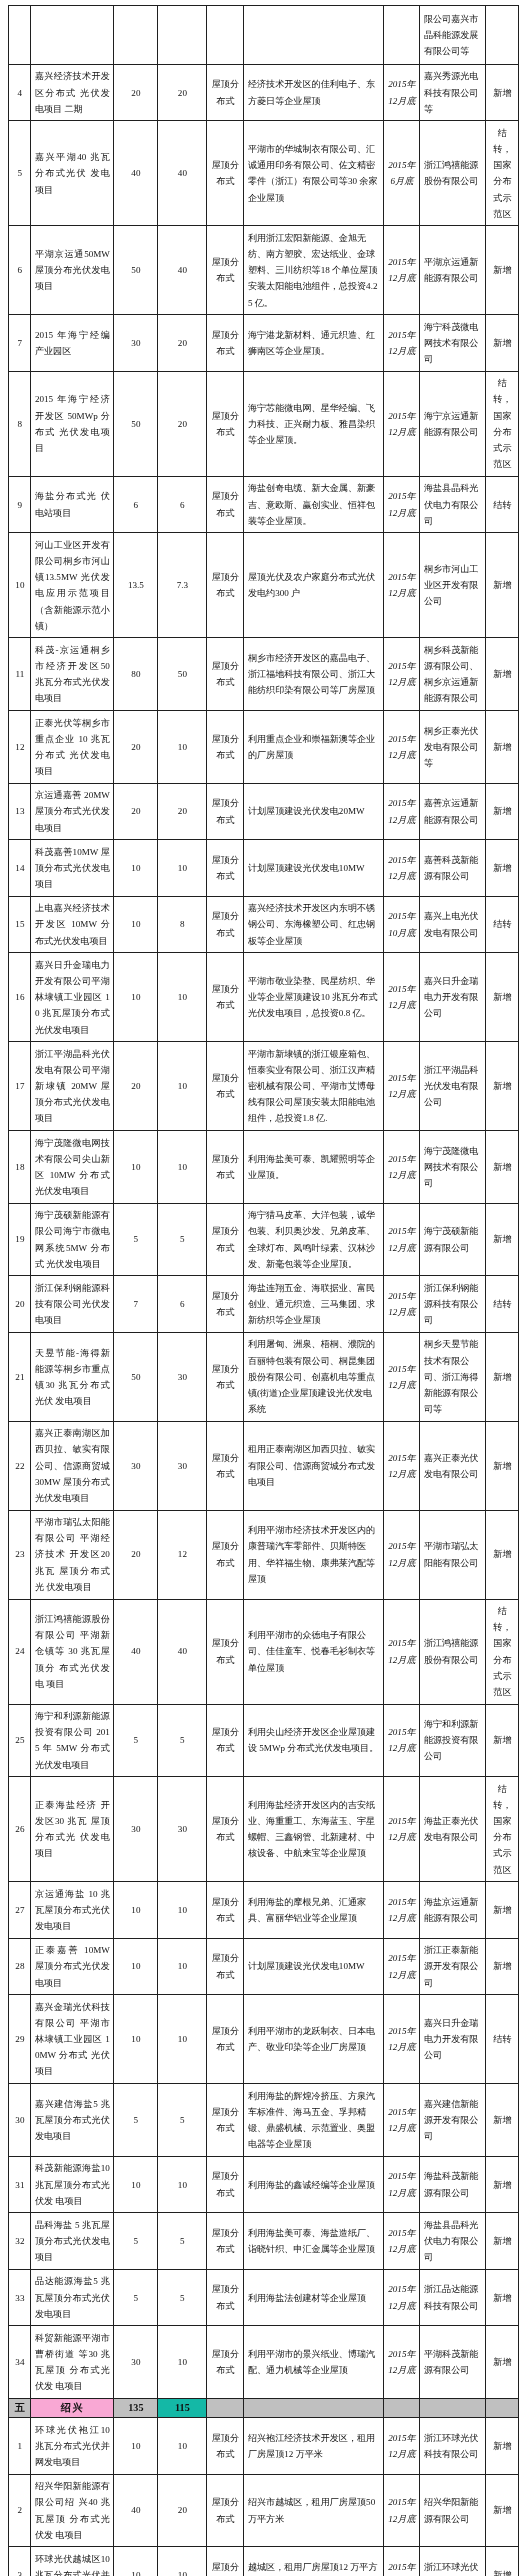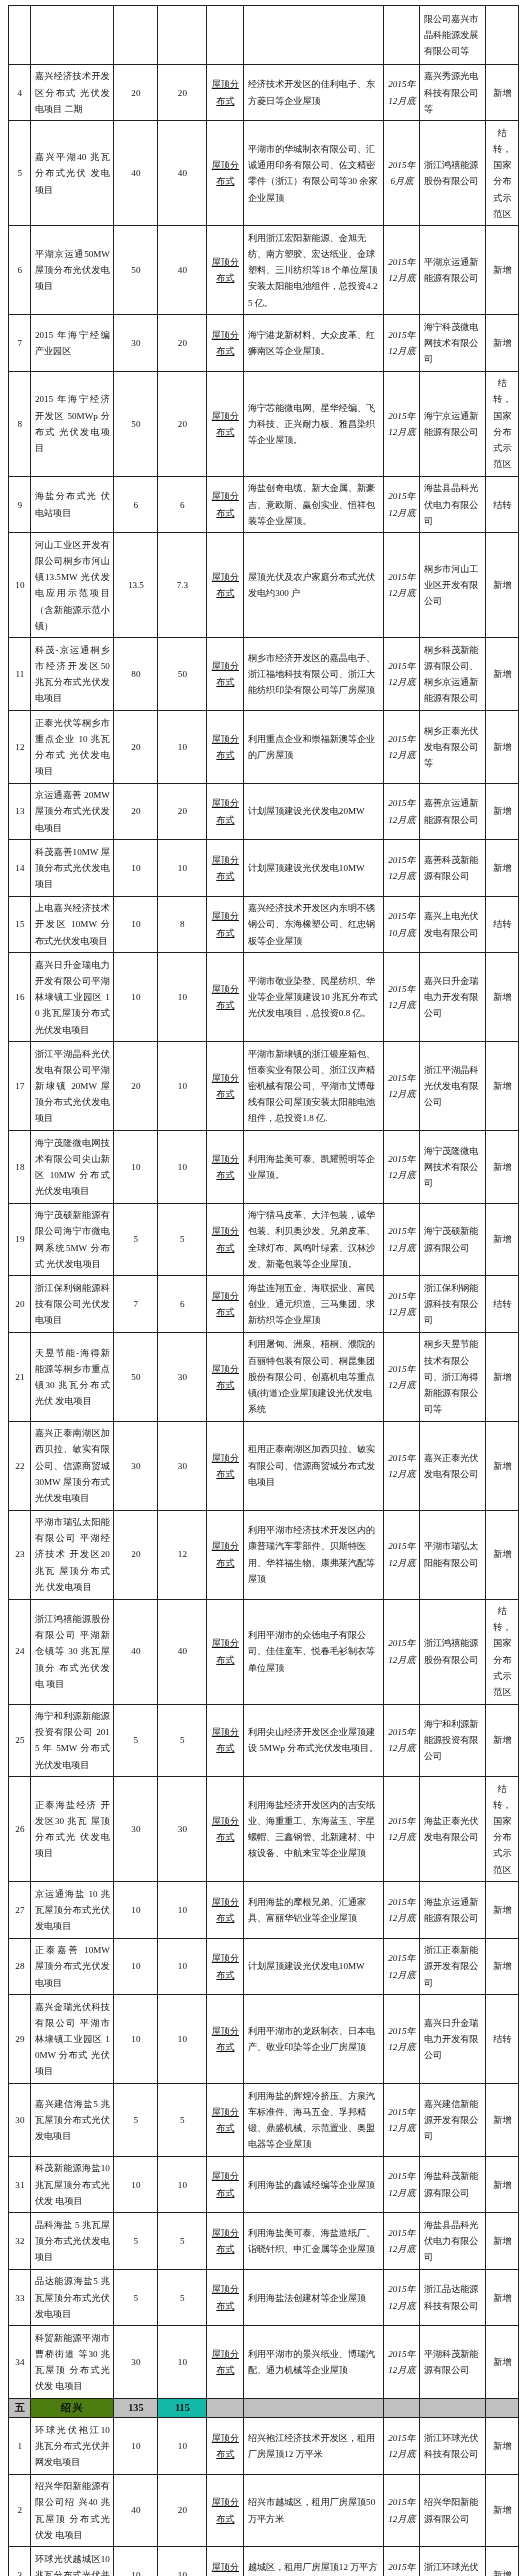--- a/index.html
+++ b/index.html
@@ -18,21 +18,21 @@
     padding:3.5px 3.5px;
     font-size:9.1px;
     line-height:1.78;
     vertical-align:middle;
     word-break:break-all;
     overflow:hidden;
   }
   .col-index  { text-align:center; }
   .col-name   { text-align:justify; }
   .col-cap1, .col-cap2 { text-align:center; font-size:10.2px; }
-  .col-type   { text-align:center;text-decoration:underline; }
+  .col-type   { text-align:center; }
   .col-content{ text-align:left;margin-top:36px; }
   .col-date   { text-align:center;font-style:italic; }
   .col-owner  { text-align:left; }
   .col-status { text-align:center; }
   tr.section td {
     font-weight:bold;
     font-size:10.2px;
     padding:1.4px 3.5px;
     line-height:1.5;
   }
@@ -99,21 +99,21 @@
           <td class="col-date">2015年12月底</td>
           <td class="col-owner">平湖京运通新能源有限公司</td>
           <td class="col-status">新增</td>
         </tr>
         <tr>
           <td class="col-index">7</td>
           <td class="col-name">2015 年海宁经编产业园区</td>
           <td class="col-cap1">30</td>
           <td class="col-cap2">20</td>
           <td class="col-type">屋顶分布式</td>
-          <td class="col-content">海宁港龙新材料、大众皮革、红狮南区等企业屋顶。</td>
+          <td class="col-content">海宁港龙新材料、通元织造、红狮南区等企业屋顶。</td>
           <td class="col-date">2015年12月底</td>
           <td class="col-owner">海宁科茂微电网技术有限公司</td>
           <td class="col-status">新增</td>
         </tr>
         <tr>
           <td class="col-index">8</td>
           <td class="col-name">2015 年海宁经济开发区 50MWp 分布式 光伏发电项目</td>
           <td class="col-cap1">50</td>
           <td class="col-cap2">20</td>
           <td class="col-type">屋顶分布式</td>
@@ -403,21 +403,21 @@
           <td class="col-cap1">30</td>
           <td class="col-cap2">10</td>
           <td class="col-type">屋顶分布式</td>
           <td class="col-content">利用平湖市的景兴纸业、博瑞汽配、通力机械等企业屋顶</td>
           <td class="col-date">2015年12月底</td>
           <td class="col-owner">平湖科茂新能源有限公司</td>
           <td class="col-status">新增</td>
         </tr>
         <tr class="section">
           <td class="col-index" style="background: rgb(192, 192, 192);">五</td>
-          <td class="col-name" style="background: #4d7c0f;">绍兴</td>
+          <td class="col-name" style="background: #f9a8d4;">绍兴</td>
           <td class="col-cap1" style="background: rgb(192, 192, 192); margin-top: 34px;">135</td>
           <td class="col-cap2" style="background: #14b8a6;">115</td>
           <td class="col-type" style="background: rgb(192, 192, 192);"></td>
           <td class="col-content" style="background: rgb(192, 192, 192);"></td>
           <td class="col-date" style="background: rgb(192, 192, 192);"></td>
           <td class="col-owner" style="background: rgb(192, 192, 192);"></td>
           <td class="col-status" style="background: rgb(192, 192, 192);"></td>
         </tr>
         <tr>
           <td class="col-index">1</td>

